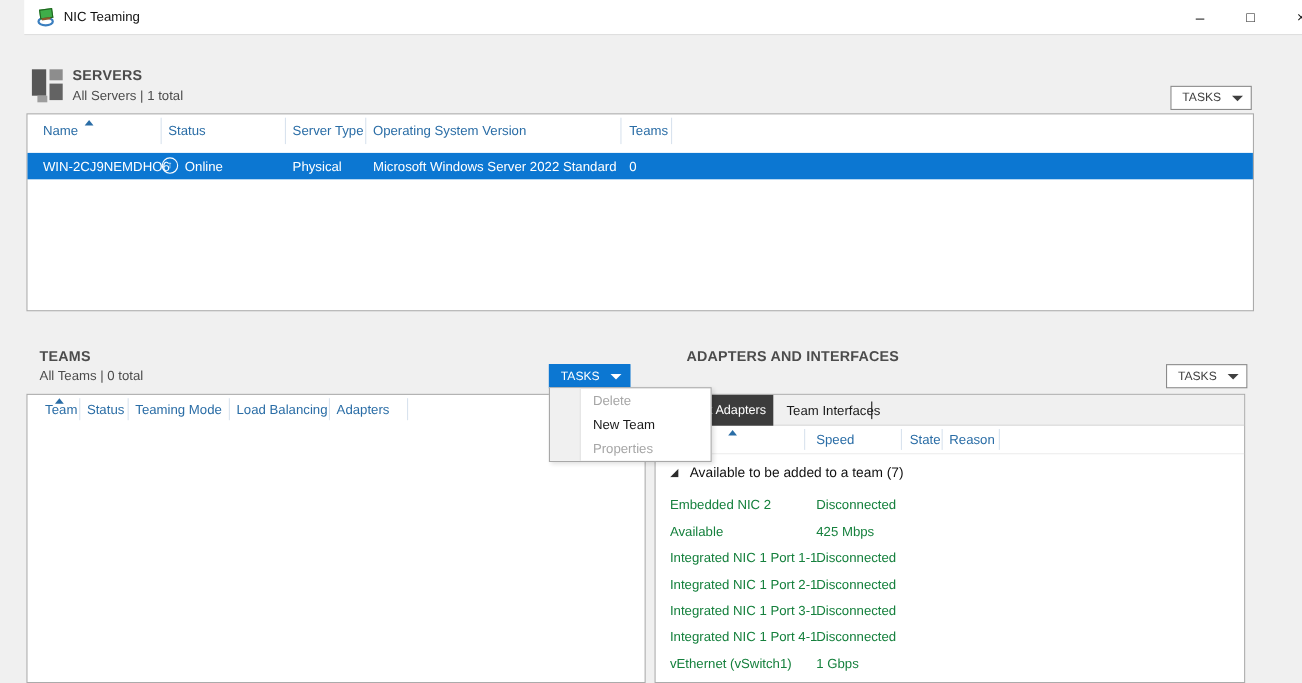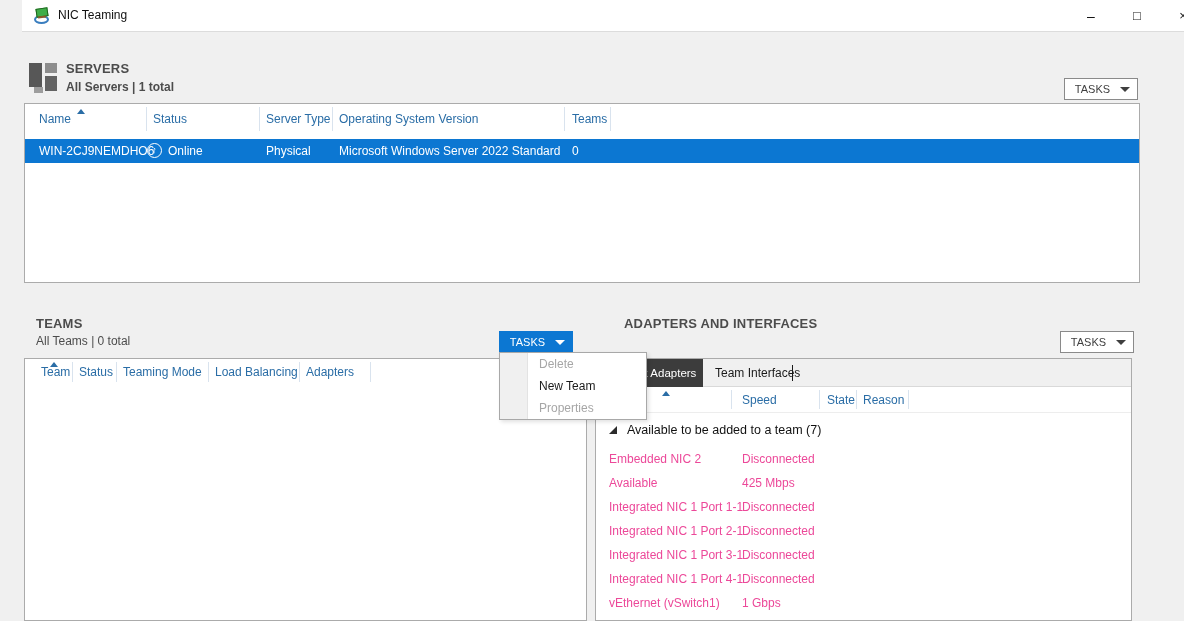--- a/index.html
+++ b/index.html
@@ -67,21 +67,21 @@
   .tab-light { position:absolute; left:115px; top:0; height:28px; line-height:28px; font-size:12px; color:#1a1a1a; padding:0 4px; }
   .tab-caret { position:absolute; left:196px; top:6px; width:1px; height:16px; background:#1a1a1a; }
 
   .adapters-grid-hdr { position:absolute; left:0; top:28px; right:0; height:26px; border-bottom:1px solid #ededed; }
 
   .group-row { position:absolute; left:0; right:0; top:58px; height:26px; display:flex; align-items:center; }
   .expander { position:absolute; left:13px; top:9px; width:8px; height:8px; background:#2b2b2b;
               clip-path:polygon(100% 0, 100% 100%, 0 100%); }
   .group-label { position:absolute; left:31px; font-size:12.5px; color:#111111; }
 
-  .adapter-row { position:absolute; left:0; right:0; height:24px; font-size:12px; color:#ec4899; }
+  .adapter-row { position:absolute; left:0; right:0; height:24px; font-size:12px; color:#15803d; }
   .adapter-row .name { position:absolute; left:13px; top:0; height:24px; display:flex; align-items:center; }
   .adapter-row .speed { position:absolute; left:146px; top:0; height:24px; display:flex; align-items:center; }
 </style>
 </head>
 <body>
 
 <div class="window">
 
   <div class="titlebar">
     <div class="app-icon">
@@ -103,21 +103,21 @@
     </div>
   </div>
 
   <div class="servers-icon">
     <div class="b1"></div>
       <div class="b2"></div>
     <div class="b3"></div>
       <div class="b4"></div>
   </div>
   <div class="sec-title" style="left:66px; top:61px;">SERVERS</div>
-  <div class="sec-sub" style="left:66px; top:80px;font-weight:bold;">All Servers | 1 total</div>
+  <div class="sec-sub" style="left:66px; top:80px;">All Servers | 1 total</div>
 
   <div class="tasks-btn" style="left:1064px; top:78px;">
     <span class="lbl">TASKS</span>
     <span class="caret-down"></span>
   </div>
 
   <div class="panel" style="left:24px; top:103px; width:1116px; height:180px;">
     <div class="servers-grid-hdr">
       <span class="sort-asc" style="left:52px; top:5px;"></span>
       <span class="grid-hdr-label" style="left:14px;">Name</span>

